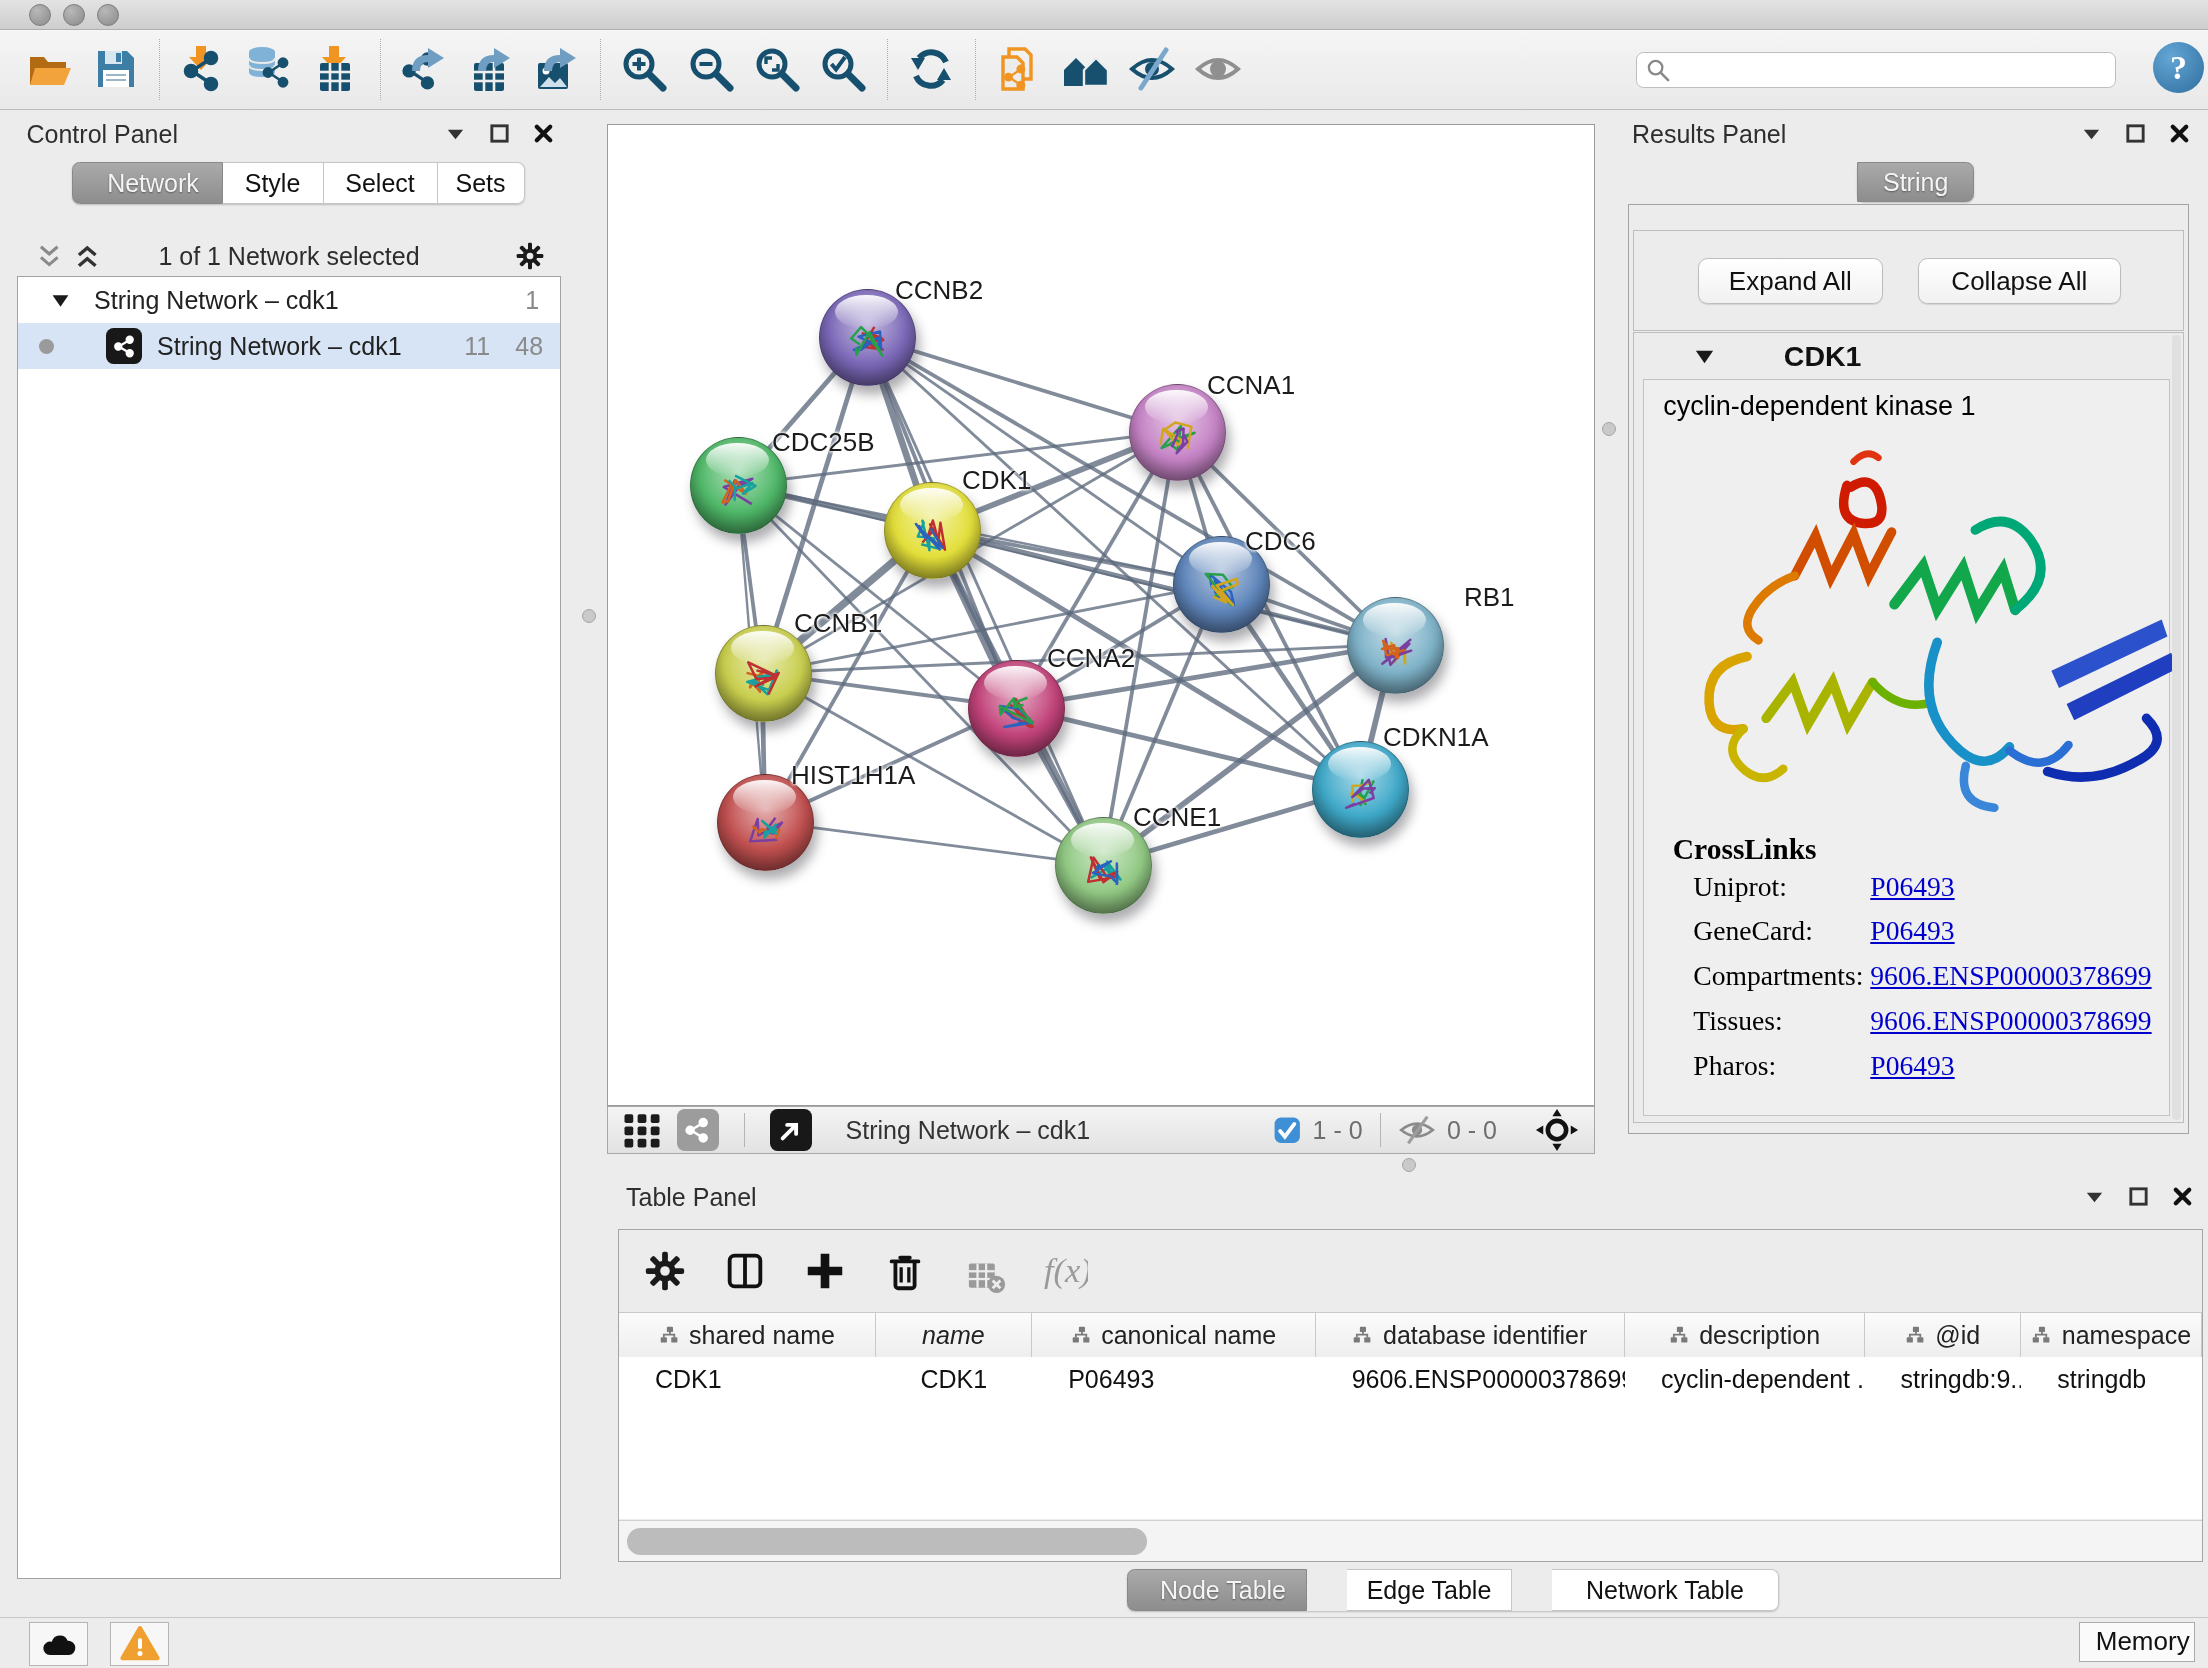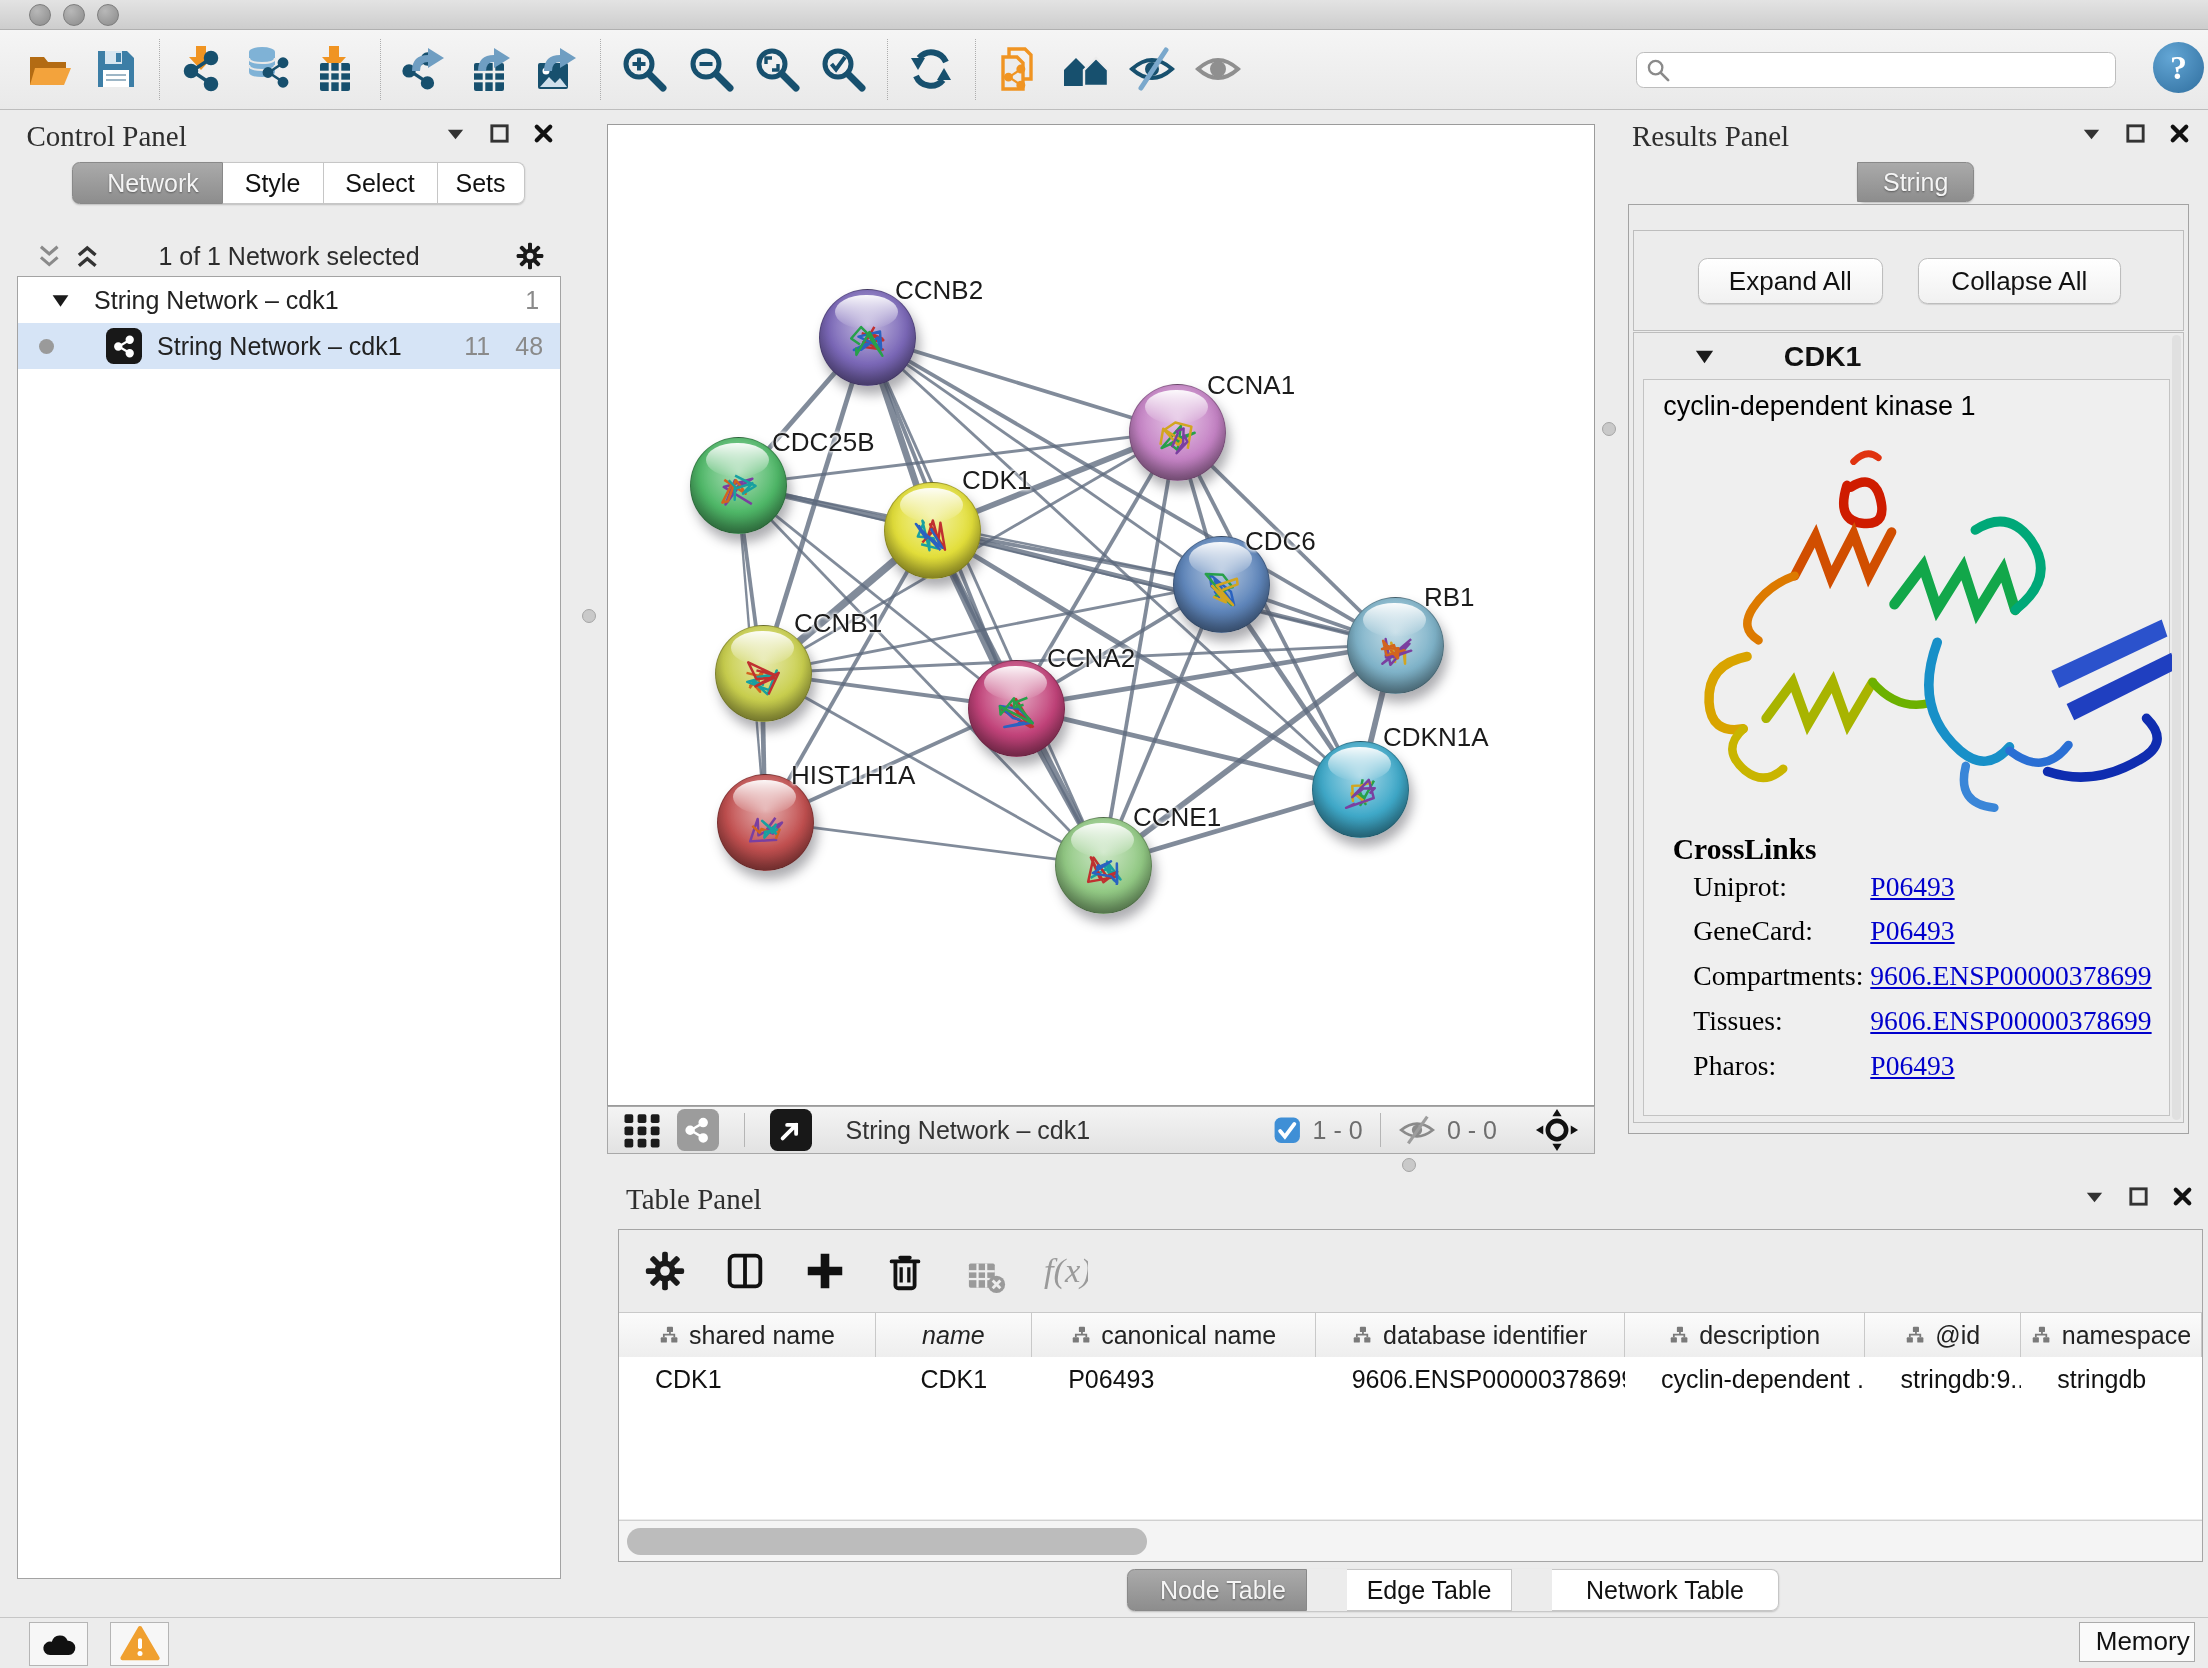--- a/index.html
+++ b/index.html
@@ -25,21 +25,21 @@
   .tb-btn{width:53px;height:53px;background:none;border:none;padding:1.9px;cursor:pointer;}
   .tb-btn svg{width:48px;height:48px;display:block;}
   .search-wrap{position:absolute;left:1636px;top:52px;width:480px;height:36px;}
   .search-input{width:100%;height:100%;box-sizing:border-box;border:1px solid #bdbdbd;
     border-radius:7.6px;background:#fff;padding-left:46px;font-size:23px;outline:none;}
   .search-glyph{position:absolute;left:9.5px;top:5.7px;width:25px;height:25px;}
   .help-btn{position:absolute;left:2153px;top:42px;width:51px;height:51px;border:none;border-radius:50%;
     background:radial-gradient(circle at 35% 30%,#63a6d5,#2f6e9e);color:#fff;
     font-size:34px;font-weight:bold;font-family:"Liberation Serif",serif;cursor:pointer;line-height:48px;text-align:center;}
   
-  .panel-title{font-size:29px;color:#2e2e2e;font-family:Liberation Serif, serif;}
+  .panel-title{font-size:25px;color:#2e2e2e;}
   .panel-hdr-icons{position:absolute;display:flex;align-items:center;gap:21px;}
   .hdr-ic{width:23px;height:23px;cursor:pointer;}
   .seg{display:flex;box-shadow:0 1px 1.9px rgba(0,0,0,.2);border-radius:7.6px;}
   .seg .tab{background:#fff;border:1px solid #c6c6c6;border-left:none;font-size:25px;color:#111;
     display:flex;align-items:center;justify-content:center;cursor:pointer;white-space:nowrap;}
   .seg .tab:first-child{border-left:1px solid #c6c6c6;border-radius:7.6px 0 0 7.6px;padding-left:12px;}
   .seg .tab:last-child{border-radius:0 7.6px 7.6px 0;}
   .seg .tab.sel{background:linear-gradient(#aaaaaa,#8d8d8d);border-color:#898989;color:#f5f5f5;
     text-shadow:0 1px 1.9px rgba(0,0,0,.4);}
   
@@ -492,21 +492,21 @@
       </svg>
     </div>
     <div class="net-label" style="left: 637px; top: 401px;">CDC6</div>
     <div class="net-node" style="left: 739px; top: 472px; width: 95px; height: 95px; background: radial-gradient(circle at 50% 36%, rgb(197, 221, 231) 0%, rgb(127, 179, 201) 52%, rgb(64, 90, 101) 100%);">
       <svg viewBox="0 0 64 64" style="position: absolute; left: 17px; top: 21px; width: 61px; height: 61px;">
         <polyline points="40.2,32.1 42.0,46.9 42.0,31.9 31.3,36.6 31.6,45.0 27.5,24.8 30.1,33.2 21.0,39.0 " fill="none" stroke="#d2a520" stroke-width="2.6" stroke-linejoin="round"></polyline>
         <polyline points="28.8,40.1 48.5,33.2 22.0,40.2 21.7,21.1 26.6,48.1 46.7,26.0 18.2,47.0 48.4,21.1 " fill="none" stroke="#7a3fa0" stroke-width="2.6" stroke-linejoin="round"></polyline>
         <polyline points="35.0,41.7 30.4,27.4 17.9,31.5 35.0,30.6 34.3,41.4 19.0,22.8 22.7,38.1 41.9,32.4 " fill="none" stroke="#d2641e" stroke-width="2.6" stroke-linejoin="round"></polyline>
       </svg>
     </div>
-    <div class="net-label" style="left: 816px; top: 457px;">RB1</div>
+    <div class="net-label" style="left: 856px; top: 457px;">RB1</div>
     <div class="net-node" style="left: 107px; top: 500px; width: 95px; height: 95px; background: radial-gradient(circle at 50% 36%, rgb(231, 233, 175) 0%, rgb(201, 207, 78) 52%, rgb(101, 104, 39) 100%);">
       <svg viewBox="0 0 64 64" style="position: absolute; left: 17px; top: 21px; width: 61px; height: 61px;">
         <polyline points="14.2,27.1 26.4,30.1 28.4,47.0 20.6,37.8 18.1,40.7 30.6,28.5 30.7,25.5 17.3,43.4 " fill="none" stroke="#d2641e" stroke-width="2.6" stroke-linejoin="round"></polyline>
         <polyline points="32.4,40.0 20.4,35.6 36.3,49.6 45.9,24.6 37.8,45.3 14.9,36.6 47.1,27.9 22.8,32.1 " fill="none" stroke="#18a0a0" stroke-width="2.6" stroke-linejoin="round"></polyline>
         <polyline points="37.2,49.8 48.0,27.1 23.6,41.3 43.1,32.3 24.5,33.5 16.0,16.1 44.8,29.7 24.6,24.5 " fill="none" stroke="#c03030" stroke-width="2.6" stroke-linejoin="round"></polyline>
       </svg>
     </div>
     <div class="net-label" style="left: 186px; top: 483px;">CCNB1</div>
     <div class="net-node" style="left: 360px; top: 535px; width: 95px; height: 95px; background: radial-gradient(circle at 50% 36%, rgb(228, 170, 195) 0%, rgb(194, 67, 122) 52%, rgb(97, 34, 61) 100%);">
       <svg viewBox="0 0 64 64" style="position: absolute; left: 17px; top: 21px; width: 61px; height: 61px;">

